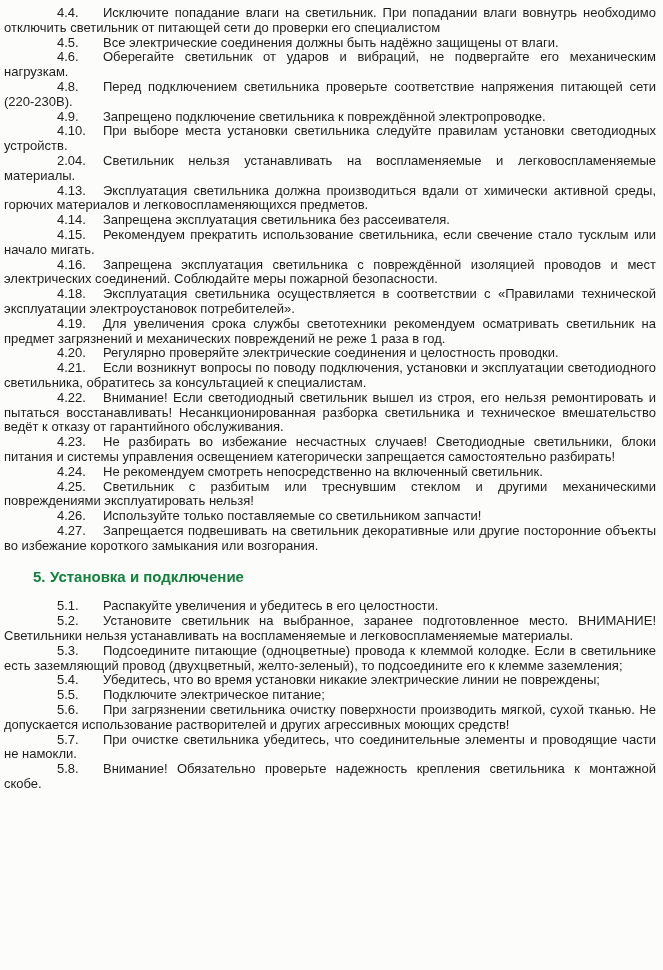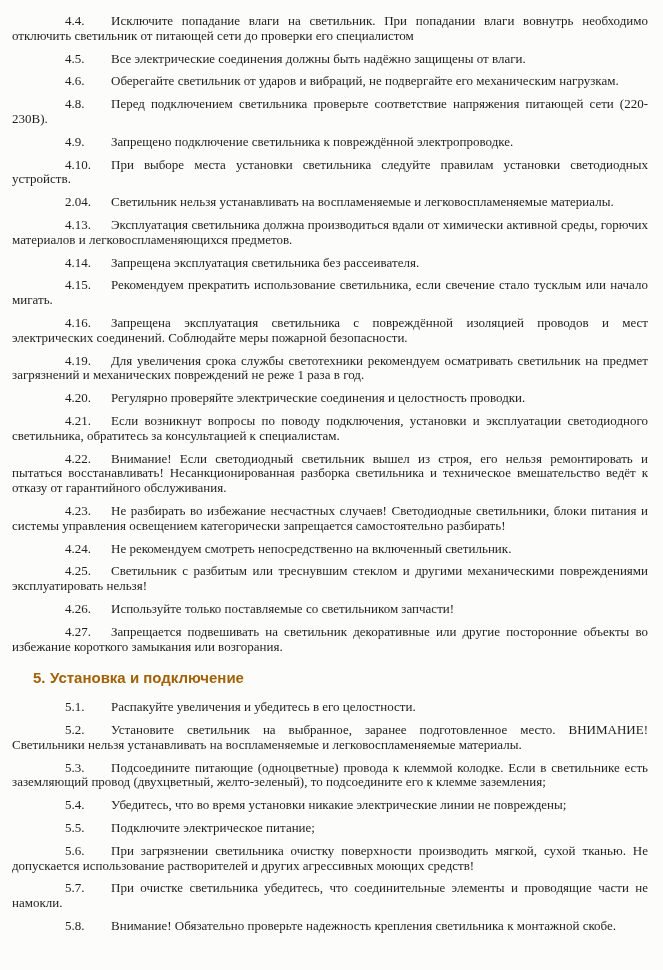--- a/index.html
+++ b/index.html
@@ -14,39 +14,38 @@
     box-sizing: border-box;
     background: #fcfcfb;
     color: #1e1e1e;
     font-family: "Liberation Sans", sans-serif;
     font-size: 13px;
     line-height: 14.8px;
     padding: 6px 7px 0 4px;
     overflow: hidden;
   }
   .para {
-    margin: 8px;
+    margin: 0;
     text-align: justify;
     text-align-last: left;
     text-indent: 53px;
-    font-family: Liberation Serif, serif;
   }
   .para .num {
     display: inline-block;
     width: 46px;
     text-indent: 0;
     vertical-align: baseline;
   }
   .section-heading {
     margin: 13px 0 11px 0;
     padding-left: 29px;
     font-size: 15px;
     line-height: 22px;
     font-weight: bold;
-    color: #a16207;
+    color: #15803d;
     text-indent: 0;
   }
   .section-heading .hnum {
     display: inline-block;
     width: 17px;
   }
 </style>
 </head>
 <body>
 
@@ -70,20 +69,21 @@
 
   <p class="para"><span class="num">4.13.</span><span class="txt">Эксплуатация светильника должна производиться вдали от химически активной среды, горючих материалов и легковоспламеняющихся предметов.</span></p>
 
   <p class="para"><span class="num">4.14.</span><span class="txt">Запрещена эксплуатация светильника без рассеивателя.</span></p>
 
   <p class="para"><span class="num">4.15.</span><span class="txt">Рекомендуем прекратить использование светильника, если свечение стало тусклым или начало мигать.</span></p>
 
   <p class="para"><span class="num">4.16.</span><span class="txt">Запрещена эксплуатация светильника с повреждённой изоляцией проводов и мест электрических соединений. Соблюдайте меры пожарной безопасности.</span></p>
 
 
+  <p class="para"><span class="num">4.18.</span><span class="txt">Эксплуатация светильника осуществляется в соответствии с «Правилами технической эксплуатации электроустановок потребителей».</span></p>
 
   <p class="para"><span class="num">4.19.</span><span class="txt">Для увеличения срока службы светотехники рекомендуем осматривать светильник на предмет загрязнений и механических повреждений не реже 1 раза в год.</span></p>
 
   <p class="para"><span class="num">4.20.</span><span class="txt">Регулярно проверяйте электрические соединения и целостность проводки.</span></p>
 
   <p class="para"><span class="num">4.21.</span><span class="txt">Если возникнут вопросы по поводу подключения, установки и эксплуатации светодиодного светильника, обратитесь за консультацией к специалистам.</span></p>
 
   <p class="para"><span class="num">4.22.</span><span class="txt">Внимание! Если светодиодный светильник вышел из строя, его нельзя ремонтировать и пытаться восстанавливать! Несанкционированная разборка светильника и техническое вмешательство ведёт к отказу от гарантийного обслуживания.</span></p>
 
   <p class="para"><span class="num">4.23.</span><span class="txt">Не разбирать во избежание несчастных случаев! Светодиодные светильники, блоки питания и системы управления освещением категорически запрещается самостоятельно разбирать!</span></p>

